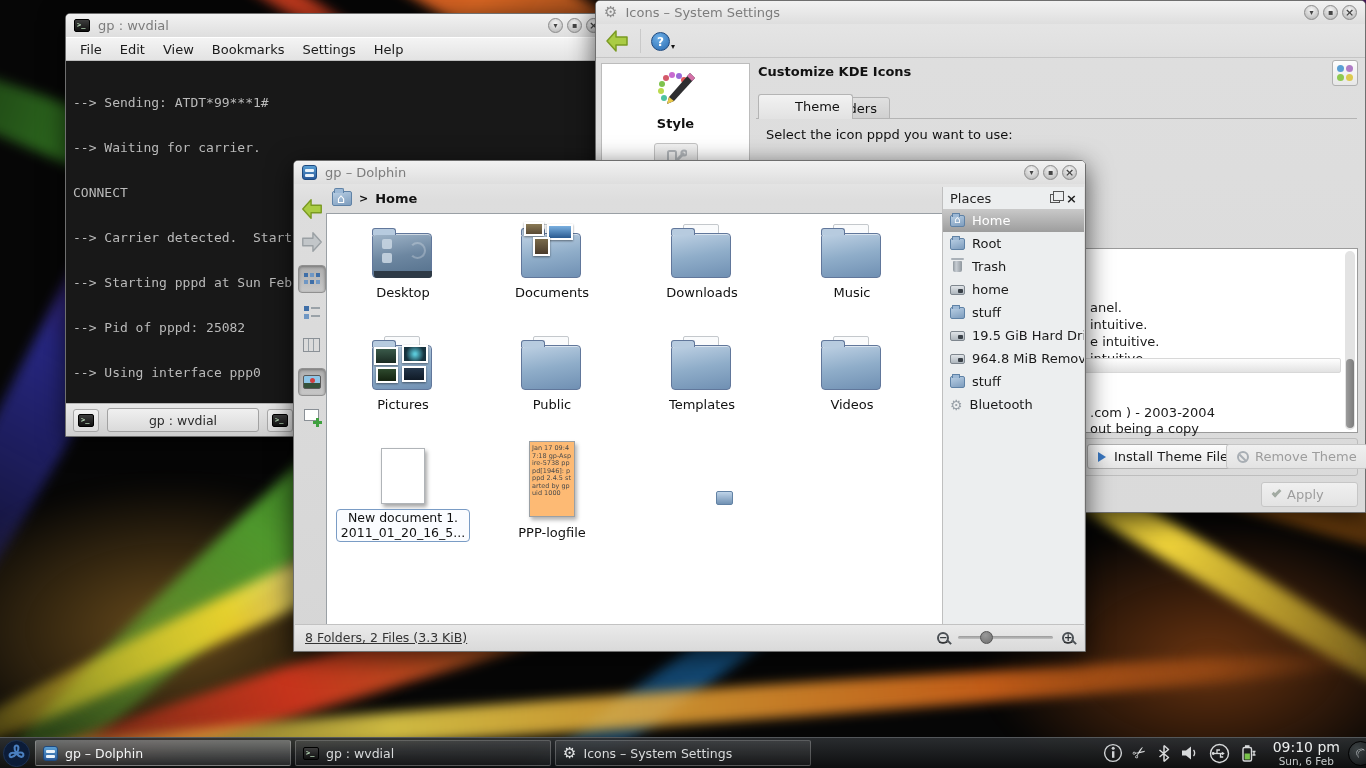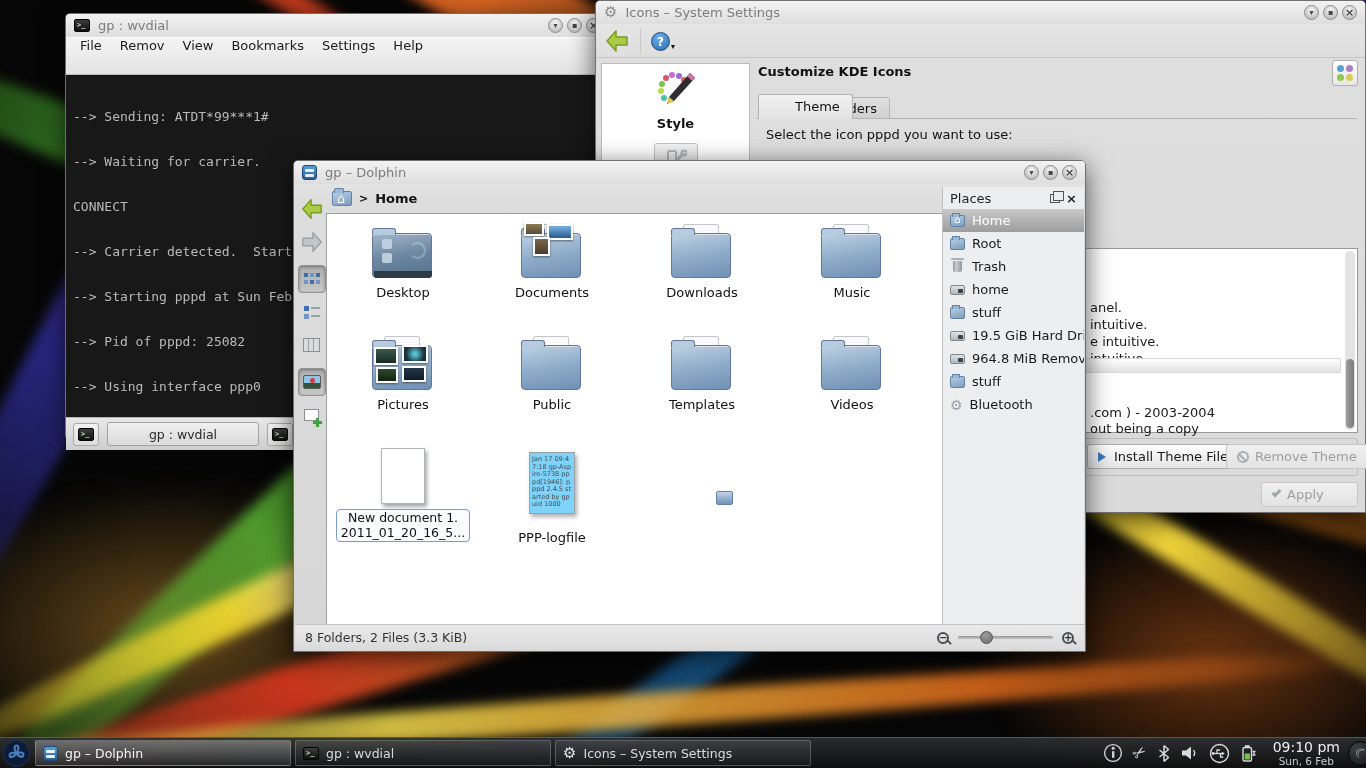--- a/index.html
+++ b/index.html
@@ -40,22 +40,22 @@
   .konsole-ic{width:16px;height:13px;background:linear-gradient(#3d3d3d,#101010);border:1px solid #000;
               border-radius:2px;color:#bfe3bf;font:bold 7px/11px "DejaVu Sans Mono",monospace;padding-left:2px;flex:none;}
   .dolphin-ic{width:15px;height:15px;border-radius:3px;background:linear-gradient(#5a9fd4,#2a5a9a);
               border:1px solid #1e4a80;position:relative;flex:none;}
   .dolphin-ic::before{content:'';position:absolute;left:2px;right:2px;top:3px;height:3px;background:#e9f2fa;
               border-radius:1px;box-shadow:0 5px 0 #e9f2fa;}
   .gear-glyph{font-size:15px;line-height:1;color:#8a8a8a;flex:none;}
 
   
   #win-konsole{left:65px;top:13px;width:545px;height:424px;z-index:1;}
-  .kmenubar{height:38px;background:linear-gradient(#f4f4f4,#e3e3e3);border-top:1px solid #fff;
-            border-bottom:1px solid #bdbdbd;display:flex;padding:0 5px;color:#1a1a1a;}
+  .kmenubar{height:24px;background:linear-gradient(#f4f4f4,#e3e3e3);border-top:1px solid #fff;
+            border-bottom:1px solid #bdbdbd;display:flex;align-items:center;padding:0 5px;color:#1a1a1a;}
   .kmenubar span{padding:0 9px;}
   .kscreen{height:342px;background:#181818;padding:4px 7px;font:13px/15px "DejaVu Sans Mono",monospace;
            color:#bababa;white-space:pre;overflow:hidden;}
   .ktabbar{height:33px;background:linear-gradient(#e8e8e8,#cecece);border-top:1px solid #b5b5b5;
            display:flex;align-items:center;padding:0 7px;gap:8px;}
   .kt-btn{width:26px;height:23px;display:flex;align-items:center;justify-content:center;
           background:linear-gradient(#f2f2f2,#dcdcdc);border:1px solid #a8a8a8;border-radius:3px;}
   .ktab{width:152px;height:24px;background:linear-gradient(#f0f0f0,#dadada);border:1px solid #a2a2a2;
         border-radius:3px;display:flex;align-items:center;justify-content:center;color:#2a2a2a;font-size:12.5px;}
 
@@ -132,21 +132,21 @@
          border:1px solid #61779b;border-bottom:none;border-radius:3px 3px 0 0;}
   .desktop .fbody{background:linear-gradient(170deg,#9fb4c8,#6d87a1 50%,#54708c);}
   .desk-strip{position:absolute;bottom:2px;left:3px;width:58px;height:7px;background:#2e3a46;border-radius:0 0 3px 3px;}
   .desk-sq{position:absolute;width:10px;height:10px;background:#c4d3e0;border-radius:2px;opacity:.92;}
   .desk-swirl{position:absolute;right:9px;top:20px;width:17px;height:17px;border:2px solid rgba(255,255,255,.25);
               border-radius:50%;border-left-color:transparent;}
   .photo{position:absolute;border:2px solid #fff;box-shadow:0 1px 2px rgba(0,0,0,.45);}
   .page-ic{width:44px;height:56px;margin:12px auto 0;background:#fff;border:1px solid #b0b4b8;box-shadow:2px 3px 4px rgba(0,0,0,.35);}
   .sel-label{display:inline-block;margin-top:5px;padding:0 4px 1px;border:1px solid #7a9cc5;border-radius:4px;
              background:rgba(250,252,255,.95);font-size:12.5px;line-height:15px;}
-  .txt-thumb{width:46px;height:62px;margin:16px auto;background:#7dd3fc;border:1px solid #9aa0a5;box-shadow:2px 3px 4px rgba(0,0,0,.3);
+  .txt-thumb{width:46px;height:76px;margin:5px auto;background:#fdba74;border:1px solid #9aa0a5;box-shadow:2px 3px 4px rgba(0,0,0,.3);
              font-size:6.5px;line-height:7.5px;color:#4a4a4a;text-align:left;padding:3px 2px;overflow:hidden;word-break:break-all;}
   .artifact{position:absolute;left:389px;top:277px;width:17px;height:14px;border:1px solid #5a7ca0;border-radius:2px;
             background:linear-gradient(#bcd2e8,#6a8cb0);opacity:.95;}
   .d-places{position:absolute;top:26px;right:1px;width:142px;bottom:27px;background:#eceeef;border-left:1px solid #bfbfbf;}
   .p-head{height:22px;display:flex;align-items:center;gap:6px;padding:0 7px;color:#222;}
   .float-ic{width:10px;height:9px;border:1px solid #555;position:relative;margin-left:auto;}
   .float-ic::after{content:'';position:absolute;left:2px;top:-4px;width:9px;height:8px;border:1px solid #555;background:#eceeef;}
   .p-close{font-weight:bold;color:#222;font-size:13px;line-height:1;}
   .p-item{height:23px;display:flex;align-items:center;gap:7px;padding:0 7px;color:#1a1a1a;font-size:13px;white-space:nowrap;overflow:hidden;}
   .p-item.sel{background:linear-gradient(#c9c9c9,#9d9d9d);color:#fff;}
@@ -156,21 +156,21 @@
                border:1px solid #5f82a6;border-bottom:none;border-radius:1px 1px 0 0;}
   .mini-folder .hh{position:absolute;left:3px;top:-2px;font-size:10px;color:#fff;}
   .trash-ic{width:9px;height:11px;margin:0 3px;position:relative;border-radius:1px 1px 2px 2px;flex:none;
             background:linear-gradient(90deg,#8f979e,#c7cdd3 35%,#8f979e);}
   .trash-ic::before{content:'';position:absolute;top:-3px;left:-2px;width:13px;height:2px;background:#aab1b8;border-radius:1px;}
   .drive-ic{width:15px;height:10px;background:linear-gradient(#e0e4e8,#aeb6bd);border:1px solid #7e868e;border-radius:2px;
             position:relative;flex:none;}
   .drive-ic::after{content:'';position:absolute;right:1px;bottom:1px;width:5px;height:4px;background:#3a4148;border-radius:1px;}
   .bt-gear{font-size:14px;color:#98a0a8;line-height:1;flex:none;}
   .d-status{position:absolute;left:1px;right:1px;bottom:1px;height:26px;display:flex;align-items:center;padding:0 10px;
-            color:#333;font-size:12.5px;background:linear-gradient(#eaeaea,#dadada);border-top:1px solid #c2c2c2;}
+            color:#333;font-size:12.5px;background:linear-gradient(#eaeaea,#dadada);border-top:1px solid #c2c2c2;text-decoration:underline;}
   .zctrl{margin-left:auto;display:flex;align-items:center;gap:9px;}
   .mag{width:12px;height:12px;border:2px solid #4a4f54;border-radius:50%;position:relative;color:#2a2f34;
        font-size:10px;line-height:8px;text-align:center;font-weight:bold;}
   .mag::after{content:'';position:absolute;width:6px;height:2px;background:#4a4f54;right:-5px;bottom:-1px;transform:rotate(45deg);}
   .slider-track{width:95px;height:3px;background:linear-gradient(#9a9a9a,#c2c2c2);border-radius:2px;position:relative;}
   .slider-handle{position:absolute;left:22px;top:-5px;width:13px;height:13px;border-radius:50%;
                  background:radial-gradient(circle at 40% 30%,#9a9a9a,#6e6e6e);border:1px solid #555;}
 
   
   #taskbar{position:absolute;left:0;top:737px;width:1366px;height:31px;z-index:10;display:flex;align-items:center;
@@ -221,21 +221,21 @@
       <span class="winbtns">
         <span class="wbtn">▾</span>
         <span class="wbtn">▪</span>
         <span class="wbtn">
             <span class="x">×</span>
           </span>
       </span>
     </div>
     <div class="kmenubar">
       <span>File</span>
-      <span>Remov</span>
+      <span>Edit</span>
       <span>View</span>
       <span>Bookmarks</span>
       <span>Settings</span>
       <span>Help</span>
     </div>
     <div class="kscreen">
       <div>--&gt; Sending: ATDT*99***1#</div>
       <div>--&gt; Waiting for carrier.</div>
       <div>CONNECT</div>
       <div>--&gt; Carrier detected.  Starting PPP immediately.</div>

